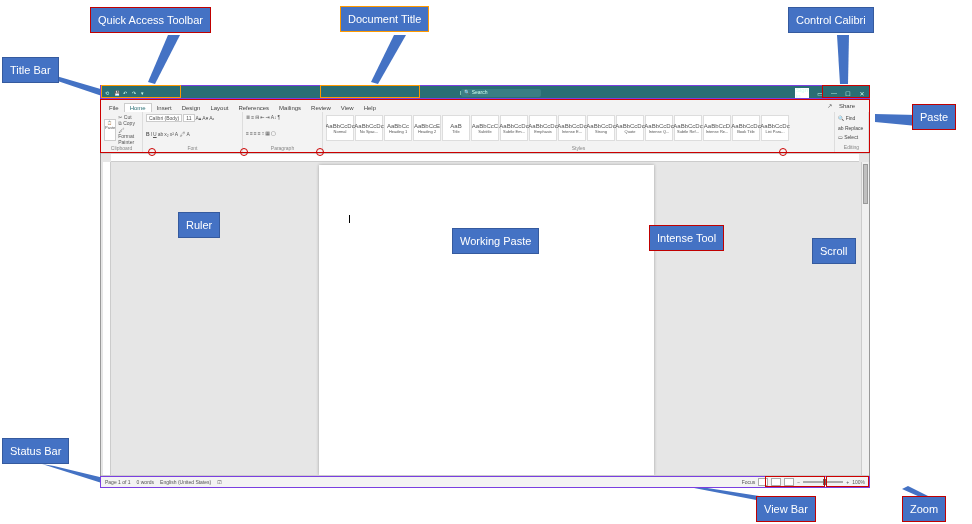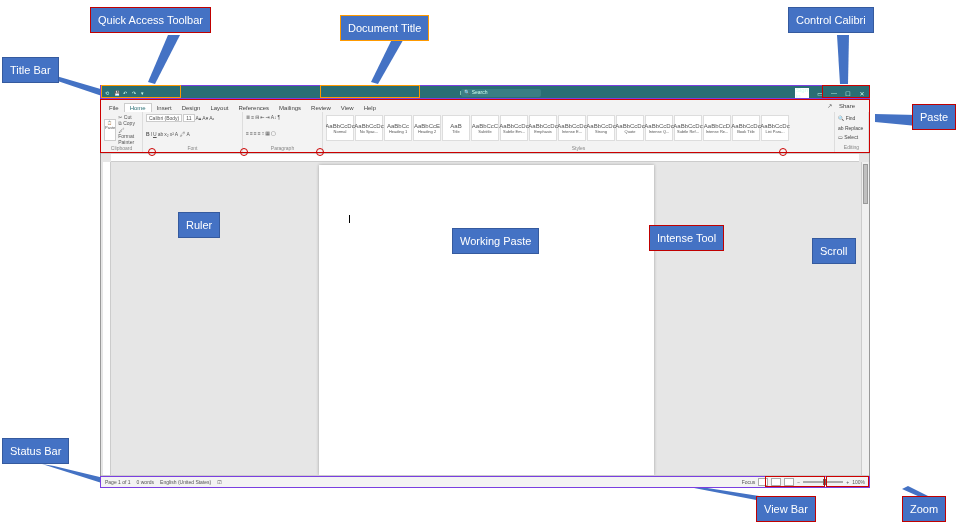--- a/index.html
+++ b/index.html
@@ -314,21 +314,21 @@
 <div class="ob-ribbon"></div>
 <div class="oc-launch" style="left:148px;top:148px"></div>
 <div class="oc-launch" style="left:240px;top:148px"></div>
 <div class="oc-launch" style="left:316px;top:148px"></div>
 <div class="oc-launch" style="left:779px;top:148px"></div>
 <div class="ob-status"></div>
 <div class="ob-viewbar"></div>
 <div class="ob-zoom"></div>
 
 <div class="callout red-border" style="left:90px;top:7px">Quick Access Toolbar</div>
-<div class="callout orange-border" style="left:340px;top:15px">Document Title</div>
+<div class="callout orange-border" style="left:340px;top:6px">Document Title</div>
 <div class="callout" style="left:788px;top:7px">Control Calibri</div>
 <div class="callout" style="left:2px;top:57px">Title Bar</div>
 <div class="callout red-border" style="left:912px;top:104px">Paste</div>
 <div class="callout" style="left:178px;top:212px">Ruler</div>
 <div class="callout" style="left:452px;top:228px">Working Paste</div>
 <div class="callout red-border" style="left:649px;top:225px">Intense Tool</div>
 <div class="callout" style="left:812px;top:238px">Scroll</div>
 <div class="callout" style="left:2px;top:438px">Status Bar</div>
 <div class="callout red-border" style="left:756px;top:496px">View Bar</div>
 <div class="callout red-border" style="left:902px;top:496px">Zoom</div>

